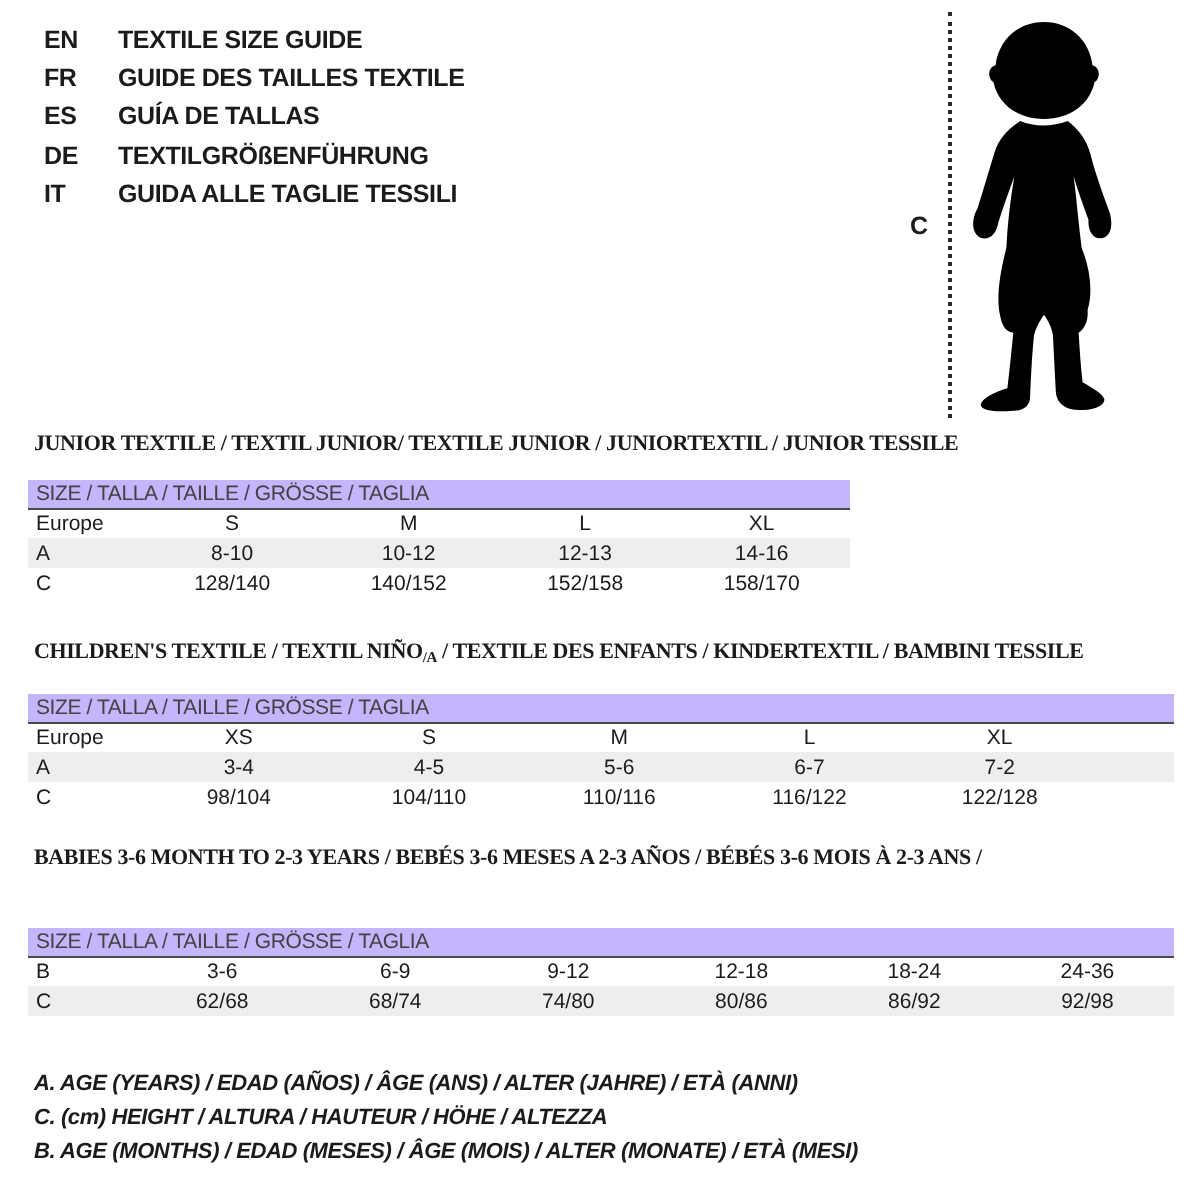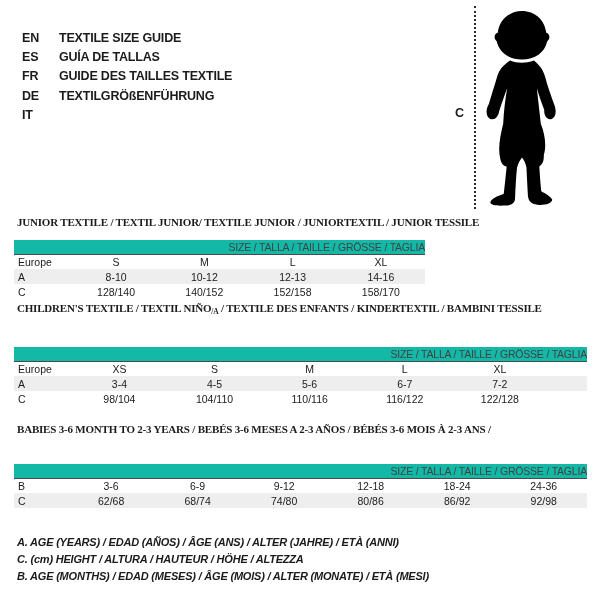--- a/index.html
+++ b/index.html
@@ -6,82 +6,83 @@
   html,body { width:600px; height:600px; }
   body {
     position:relative;
     background:#ffffff;
     color:#1b1b1b;
     font-family:"Liberation Sans", sans-serif;
     overflow:hidden;
   }
 
   
-  .lang-block { position:absolute; left:22px; top:28px; }
+  .lang-block { position:absolute; left:22px; top:10px; }
   .lang-row { display:flex; height:19.3px; align-items:center;
               font-weight:bold; font-size:12.5px; letter-spacing:-0.2px; }
   .lang-code { width:37px; flex:0 0 37px; }
 
   
   .figure-line { position:absolute; left:474px; top:6px; height:203px;
                  width:0; border-left:2px dotted #2a2a2a; }
   .figure-label { position:absolute; left:455px; top:106px;
                   font-weight:bold; font-size:12.5px; }
   .baby-svg { position:absolute; left:477px; top:8px; }
 
   
   .table-title { position:absolute; left:17px; font-weight:bold;
                  font-size:11px; letter-spacing:-0.2px; white-space:nowrap;font-family:Liberation Serif, serif; }
   #t1-title { top:216px; }
-  #t2-title { top:302px;text-align:center; }
+  #t2-title { top:320px;text-align:center; }
   #t3-title { top:421px; line-height:16.5px; white-space:normal; width:560px; }
   .subscript { font-size:7.5px; vertical-align:-2px; }
 
   
   table.size-table { position:absolute; left:14px; border-collapse:collapse;
                      table-layout:fixed; }
   #table1 { top:240px; width:411px; }
   #table2 { top:347px; width:573px; }
   #table3 { top:464px; width:573px; }
-  th.table-head { height:14px; background:#14b8a6;
+  th.table-head { height:14px; background:#c4b5fd;
                   border-bottom:1px solid #4a4a4a;
                   font-size:10.5px; font-weight:normal; color:#424242;
-                  text-align:right; padding:0 0 0 4px; letter-spacing:-0.2px;
+                  text-align:left; padding:0 0 0 4px; letter-spacing:-0.2px;
                   white-space:nowrap; overflow:hidden; }
   td { height:15px; font-size:10.5px; text-align:center; padding:0;
        white-space:nowrap; }
   td.row-label { text-align:left; padding-left:4px; }
   tr.shaded { background:#eeeeee; }
 
   
   .notes { position:absolute; left:17px; top:534px; font-weight:bold;
            font-size:11px; line-height:17.2px; letter-spacing:-0.2px;font-style:italic; }
 </style>
 </head>
 <body>
 
 <div class="lang-block">
   <div class="lang-row">
     <span class="lang-code">EN</span>
     <span>TEXTILE SIZE GUIDE</span>
   </div>
   <div class="lang-row">
+    <span class="lang-code">FR</span>
+    <span>GUIDE DES TAILLES TEXTILE</span>
+  </div>
+  <div class="lang-row">
     <span class="lang-code">ES</span>
     <span>GUÍA DE TALLAS</span>
   </div>
   <div class="lang-row">
-    <span class="lang-code">FR</span>
-    <span>GUIDE DES TAILLES TEXTILE</span>
-  </div>
-  <div class="lang-row">
     <span class="lang-code">DE</span>
     <span>TEXTILGRÖßENFÜHRUNG</span>
   </div>
   <div class="lang-row">
     <span class="lang-code">IT</span>
+    <span>GUIDA ALLE TAGLIE TESSILI</span>
   </div>
 </div>
 
 <div class="figure-line"></div>
 <div class="figure-label">C</div>
 <svg class="baby-svg" width="90" height="198" viewBox="0 0 90 200" aria-hidden="true">
   <g fill="#000000">
     <path d="M45,3 C58,3 68,12 69.5,25 C73,25.5 74,31 70.5,33.5 C68,45 58,52 45,52
              C32,52 22,45 19.5,33.5 C16,31 17,25.5 20.5,25 C22,12 32,3 45,3 Z"></path>
     <path d="M33,53

